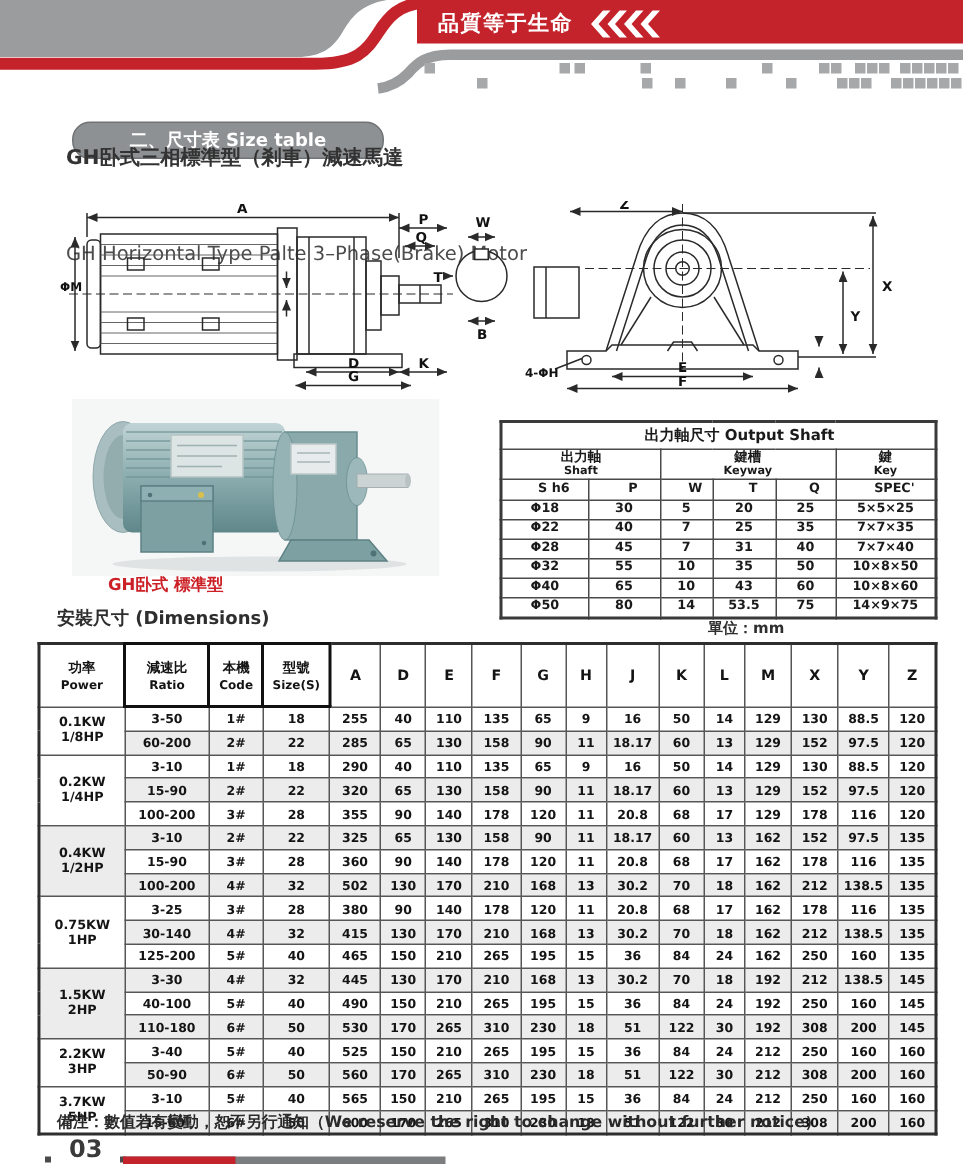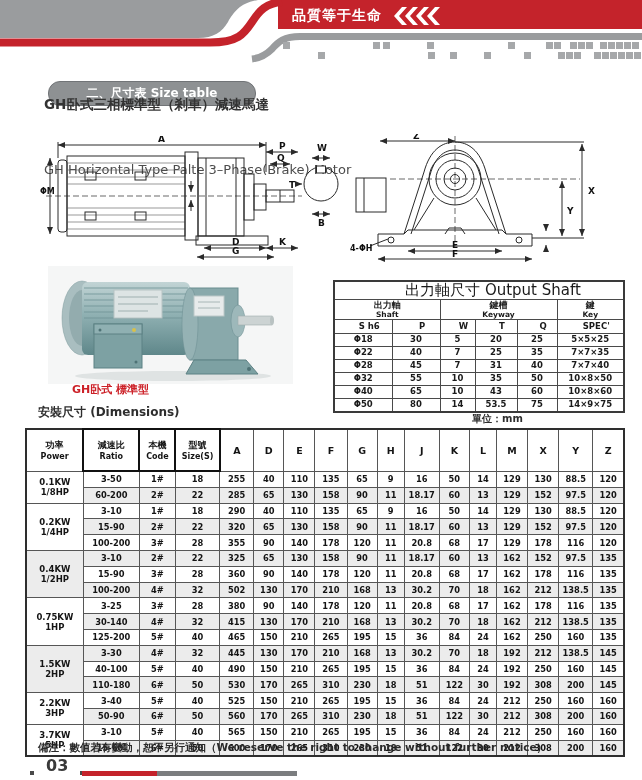--- a/index.html
+++ b/index.html
@@ -20,21 +20,21 @@
   
   .drawing{position:absolute;}
   svg text{font-family:"DejaVu Sans","Liberation Sans",sans-serif;}
   
   .photo-caption{position:absolute;left:72px;top:382px;font-size:11px;font-weight:bold;color:#cc2027;text-align:right;}
   
   .shaft-wrap{position:absolute;left:333px;top:280px;}
   table{border-collapse:collapse;}
   .shaft-table{width:292px;font-size:9px;color:#1a1a1a;border:2px solid #3a3a3a;}
   .shaft-table th,.shaft-table td{border:1px solid #4a4a4a;text-align:center;padding:0;line-height:1.15;}
-  .shaft-table .t-title{font-size:15px;font-weight:normal;height:17px;padding-left:28px;}
+  .shaft-table .t-title{font-size:10px;font-weight:bold;height:17px;padding-left:28px;}
   .shaft-table .grp .zh{display:block;font-size:9px;font-weight:bold;text-align:center;}
   .shaft-table .grp .en{display:block;font-size:7.5px;font-weight:bold;}
   .shaft-table .cols th{height:13px;font-size:8.5px;padding-left:12px;}
   .shaft-table tbody td{height:12px;font-weight:bold;font-size:8.5px;}
   
   .dim-label{position:absolute;left:38px;top:404px;font-size:12px;font-weight:bold;color:#2e2e2e;}
   .unit-label{position:absolute;left:472px;top:412px;width:125px;text-align:left;font-size:10px;font-weight:bold;color:#2e2e2e;}
   
   .dim-wrap{position:absolute;left:25px;top:428px;}
   .dim-table{width:600px;table-layout:fixed;font-size:8.5px;color:#141414;border:2px solid #2e2e2e;}

